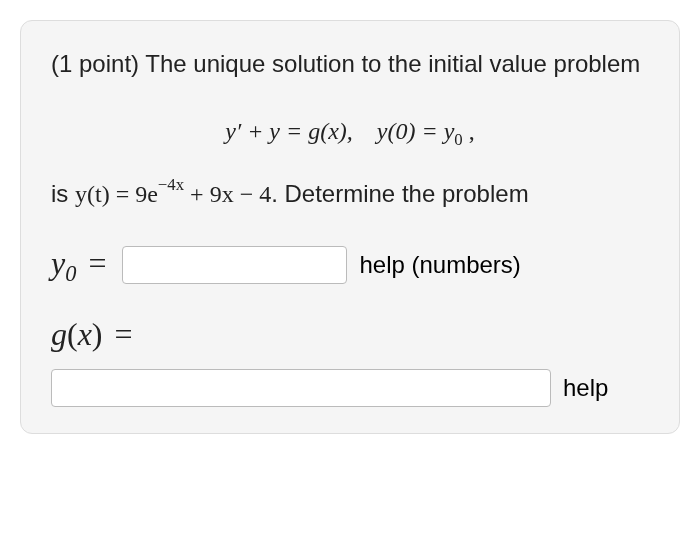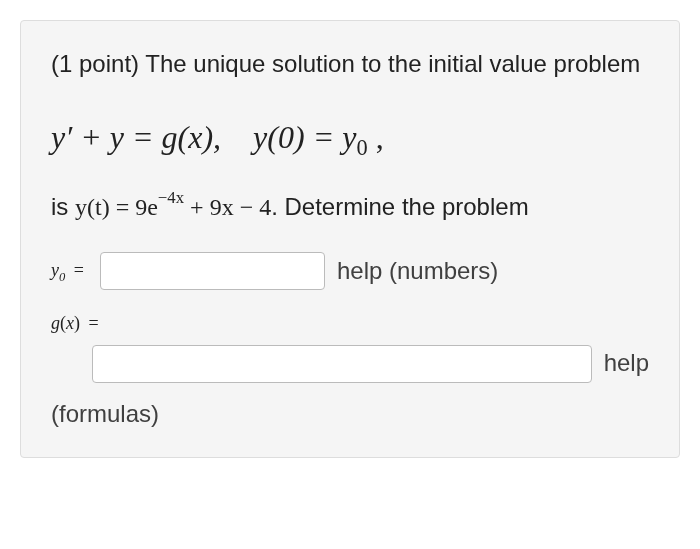--- a/index.html
+++ b/index.html
@@ -7,70 +7,70 @@
     font-family: 'Helvetica Neue', Arial, sans-serif;
     background: #fff;
     display: flex;
     justify-content: center;
     padding: 20px 10px;
   }
   .card {
     width: 660px;
     background: #f5f5f5;
     border: 1px solid #ddd;
-    border-radius: 4px;
+    border-radius: 12px;
     padding: 26px 30px 26px 30px;
     font-size: 24px;
     color: #222;
     line-height: 1.45;
   }
   .prompt { margin-bottom: 20px; }
   .equation-row {
-    text-align: left;
+    text-align: center;
     font-family: 'Times New Roman', Times, serif;
-    font-size: 32px;
+    font-size: 24px;
     margin: 32px 0 24px 0;
     white-space: nowrap;
     font-style: italic;
   }
   .equation-row .rm { font-style: normal; }
   .desc { margin-bottom: 4px; }
   .desc .math, .inline-math {
     font-family: 'Times New Roman', Times, serif;
   }
   sup { font-size: 0.7em; position: relative; top: -0.15em; }
   sub { font-size: 0.7em; position: relative; }
   .answer-row {
     display: flex;
     align-items: center;
     gap: 12px;
     margin-top: 28px;
     flex-wrap: wrap;
   }
-  .answer-row.gx-block { margin-top: 20px; flex-direction: column; align-items: flex-start; gap: 8px; }
+  .answer-row.gx-block { margin-top: 20px; flex-direction: column; align-items: flex-start; }
   .label {
     font-family: 'Times New Roman', Times, serif;
     font-style: italic;
-    font-size: 18px;
+    font-size: 32px;
     white-space: nowrap;
   }
   .label .rm { font-style: normal; margin: 0 4px; }
   input[type="text"] {
     height: 38px;
     border: 1px solid #bbb;
     border-radius: 4px;
     background: #fff;
     font-size: 20px;
     padding: 0 8px;
   }
   .y0-input { width: 225px; }
   .gx-input { width: 500px; }
-  .gx-line2 { display: flex; align-items: center; gap: 12px; width: 100%; justify-content: flex-end; }
+  .gx-line2 { display: flex; align-items: center; gap: 12px; width: 100%; }
   a.help {
-    color: #404040;
+    color: #000000;
     text-decoration: none;
     font-size: 24px;
   }
   .formulas {
     color: #1a5fb4;
     font-size: 24px;
     margin-top: 6px;
   }
 </style>
 </head>
@@ -99,16 +99,15 @@
   </div>
 
   <div class="answer-row gx-block">
     <span class="label">
       <span>g<span style="font-style:normal">(</span>x<span style="font-style:normal">)</span></span><span class="rm"> = </span>
     </span>
     <div class="gx-line2">
       <input type="text" class="gx-input" style="">
       <a href="#" class="help">help</a>
     </div>
-    <a href="#" class="help formulas">(formulas)</a>
   </div>
 
 </div>
 
 </body></html>

